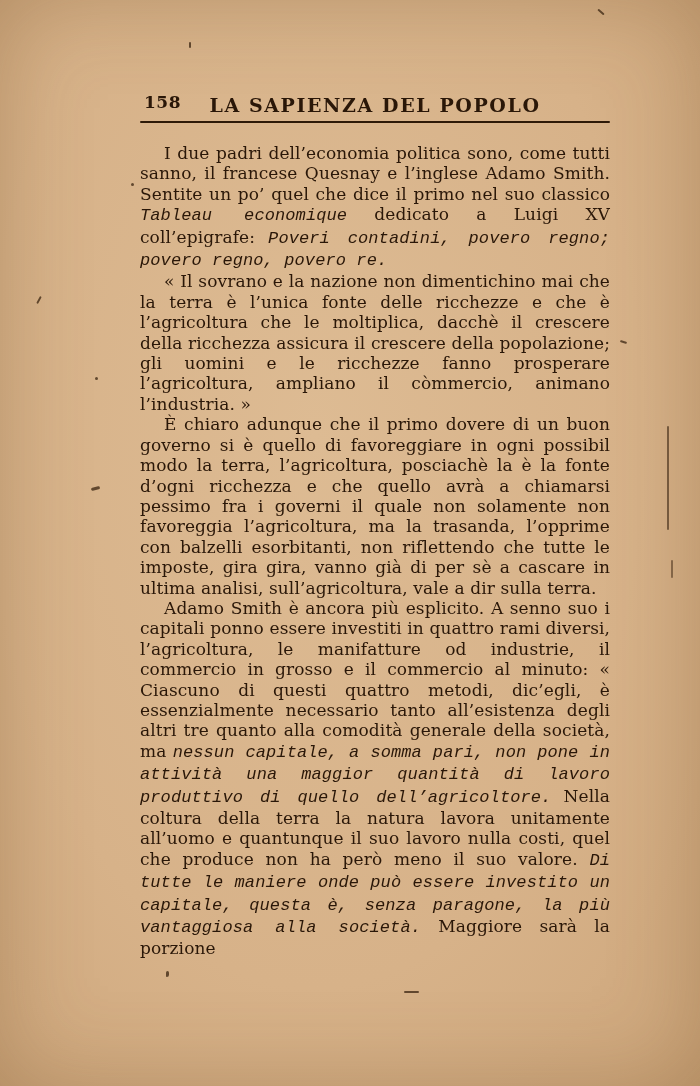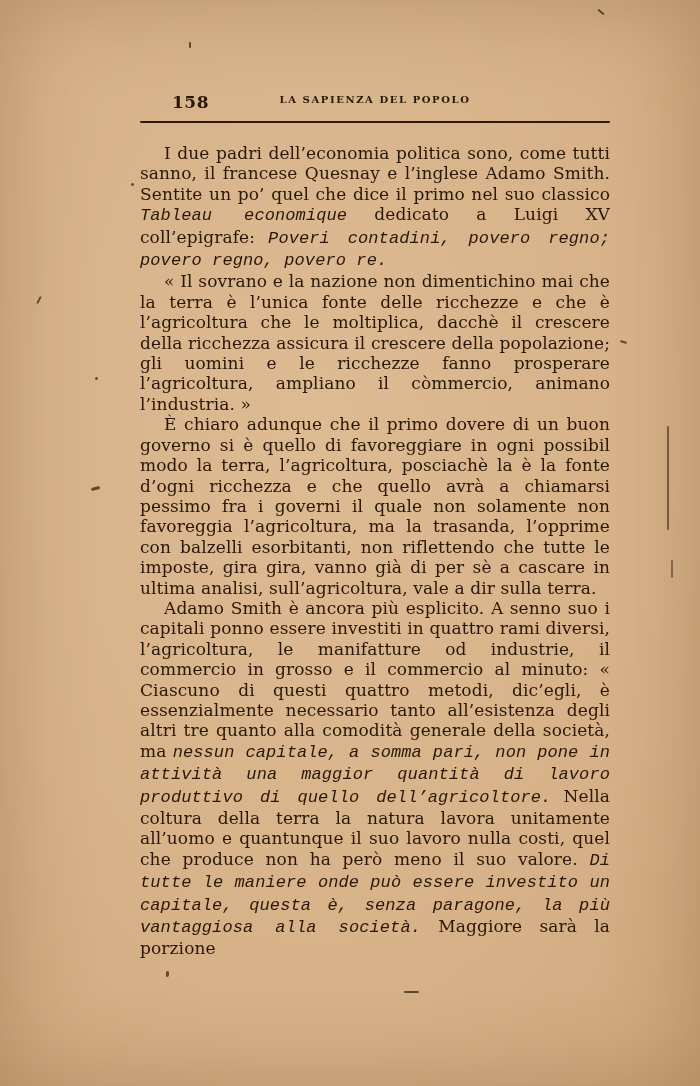--- a/index.html
+++ b/index.html
@@ -31,26 +31,25 @@
     position: relative;
     height: 22px;
   }
   .page-number {
     position: absolute;
     left: 4px;
     top: 0;
     font-size: 17px;
     font-weight: bold;
     letter-spacing: 0.5px;
-    margin-left: 28px;
   }
   .running-title {
     display: block;
     text-align: center;
-    font-size: 10px;
+    font-size: 19px;
     font-weight: bold;
     letter-spacing: 1.6px;
     padding-top: 2px;
     white-space: nowrap;
   }
   .rule {
     height: 2px;
     background: #2e1a08;
     margin-top: 7px;
     border-radius: 1px;

